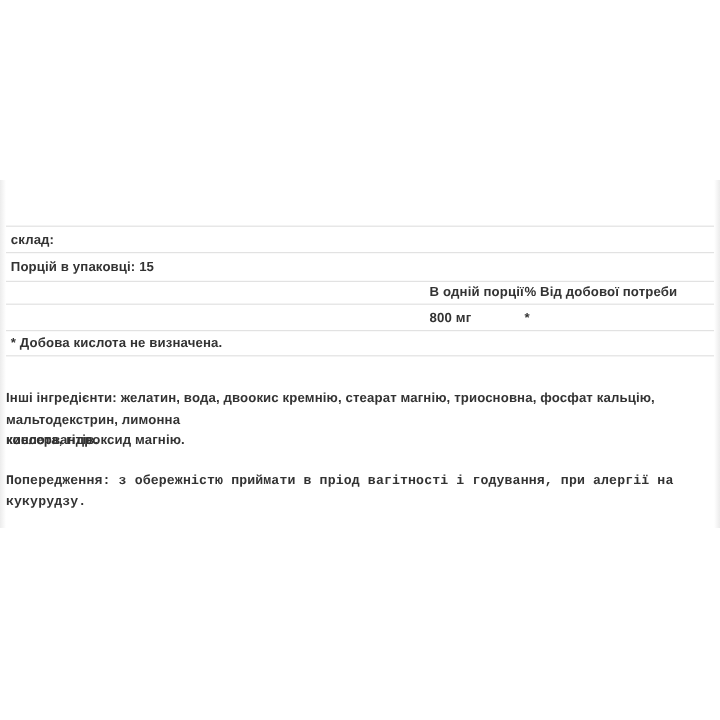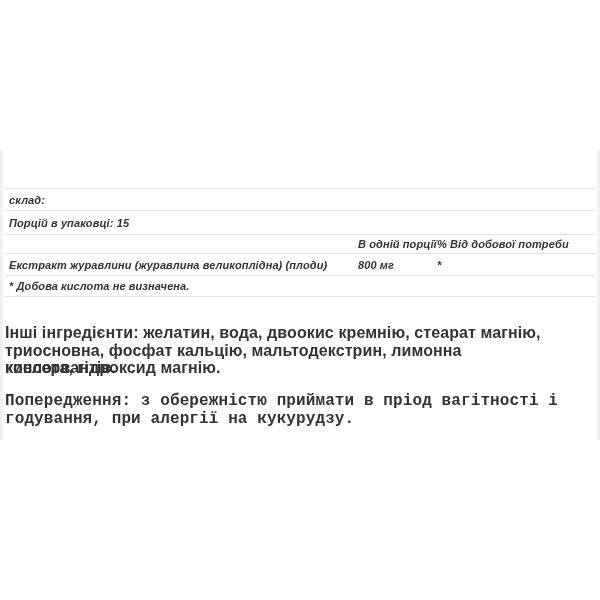--- a/index.html
+++ b/index.html
@@ -35,21 +35,20 @@
   .edge-shade.right {
     right: 0;
     background: linear-gradient(to left, #ececec, rgba(255,255,255,0));
   }
   .facts-table {
     position: absolute;
     left: 5px;
     top: 188px;
     width: 590px;
     border-top: 1px solid #e2e2e2;
-    font-style: italic;
   }
   .facts-row {
     position: relative;
     border-bottom: 1px solid #e2e2e2;
     display: flex;
     align-items: center;
     font-size: 11px;
     font-weight: 700;
     letter-spacing: 0.1px;
     padding-left: 4px;
@@ -70,21 +69,21 @@
     position: absolute;
     left: 432px;
     top: 50%;
     transform: translateY(-50%);
     white-space: nowrap;
   }
   .para {
     position: absolute;
     left: 5px;
     width: 592px;
-    font-size: 16px;
+    font-size: 11px;
     font-weight: 700;
     letter-spacing: 0.1px;
     line-height: 17.5px;
     color: #333333;
   }
   .p-other   { top: 324px; }
   .p-without { top: 359px; }
   .p-warning { top: 393px; font-family: Liberation Mono, monospace; }
 </style>
 </head>
@@ -105,21 +104,20 @@
     <div class="facts-row row-h24">
       <span>Порцій в упаковці: 15</span>
     </div>
 
     <div class="facts-row row-h19">
       <span class="col-amount">В одній порції</span>
       <span class="col-dv">% Від добової потреби</span>
     </div>
 
     <div class="facts-row row-h22">
-      <span>Екстракт журавлини (журавлина великоплідна) (плоди)</span>
       <span class="col-amount">800 мг</span>
       <span class="col-dv">*</span>
     </div>
 
     <div class="facts-row row-h21">
       <span>* Добова кислота не визначена.</span>
     </div>
 
   </div>
 

